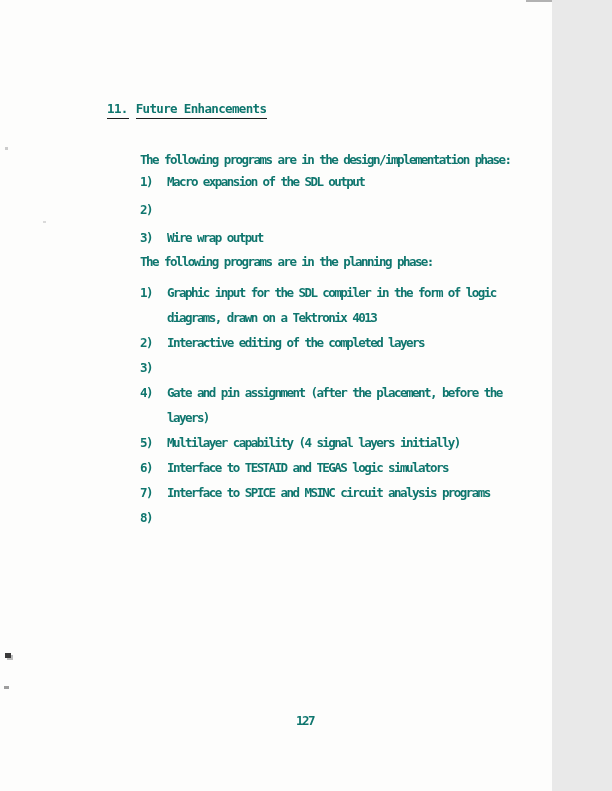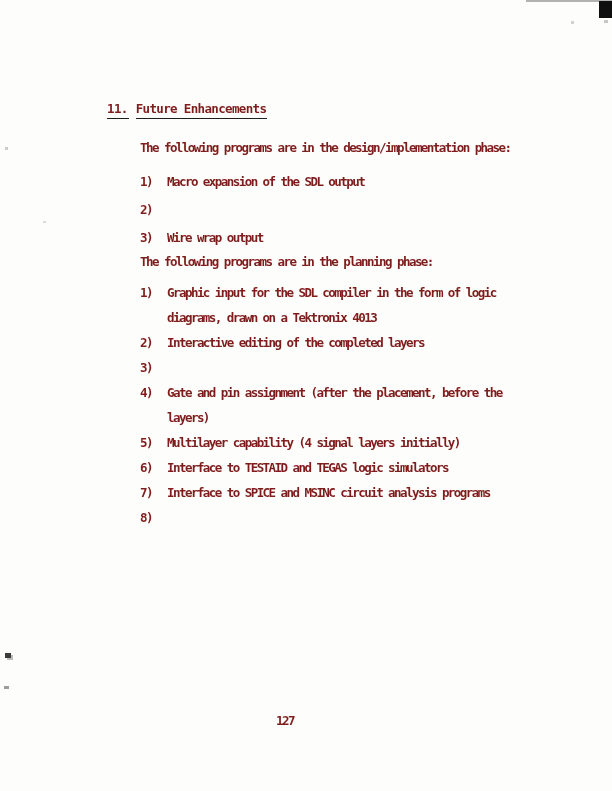--- a/index.html
+++ b/index.html
@@ -1,24 +1,24 @@
 <!DOCTYPE html>
 <html><head>
 <meta charset="utf-8">
 <style>
   html, body { margin: 0; padding: 0; background: #e9e9e9; }
   .page {
     position: relative;
-    width: 612px;
+    width: 552px;
     height: 791px;
     background: #fdfdfc;
     overflow: hidden;
     font-family: "DejaVu Sans Mono", "Liberation Mono", monospace;
     font-weight: bold;
-    color: #7f1d1d;
+    color: #0f766e;
     font-size: 12.5px;
     letter-spacing: -1.55px;
   }
 
   
   .heading {
     position: absolute;
     left: 107px;
     top: 101px;
     white-space: nowrap;
@@ -31,21 +31,21 @@
   }
   .heading .title-part { margin-left: 7px; }
 
   
   .para {
     position: absolute;
     left: 140px;
     white-space: nowrap;
     line-height: 15px;
   }
-  .para-design  { top: 140px; }
+  .para-design  { top: 152px; }
   .para-planning{ top: 254px; }
 
   
   .list {
     position: absolute;
     left: 140px;
   }
   .list-design   { top: 167.5px; }
   .list-design   .item-line { line-height: 28px; }
   .list-planning { top: 280px; }
@@ -53,21 +53,21 @@
 
   .item { display: flex; align-items: flex-start; }
   .item .num {
     flex: 0 0 27px;
     width: 27px;
   }
   .item .itext { white-space: nowrap; }
 
   .page-number {
     position: absolute;
-    left: 276px;
+    left: 296px;
     top: 713px;
     line-height: 15px;
     text-align: right;
   }
 
   
   .artifact { position: absolute; }
   .a-top-line   { left: 526px; top: 0;    width: 86px;  height: 2px;  background: #b2b2b2; }
   .a-corner     { left: 599px; top: 1px;  width: 13px;  height: 17px; background: #0f0f0f; }
   .a-corner-dot1{ left: 604px; top: 20px; width: 4px;   height: 3px;  background: #c7c7c7; }

